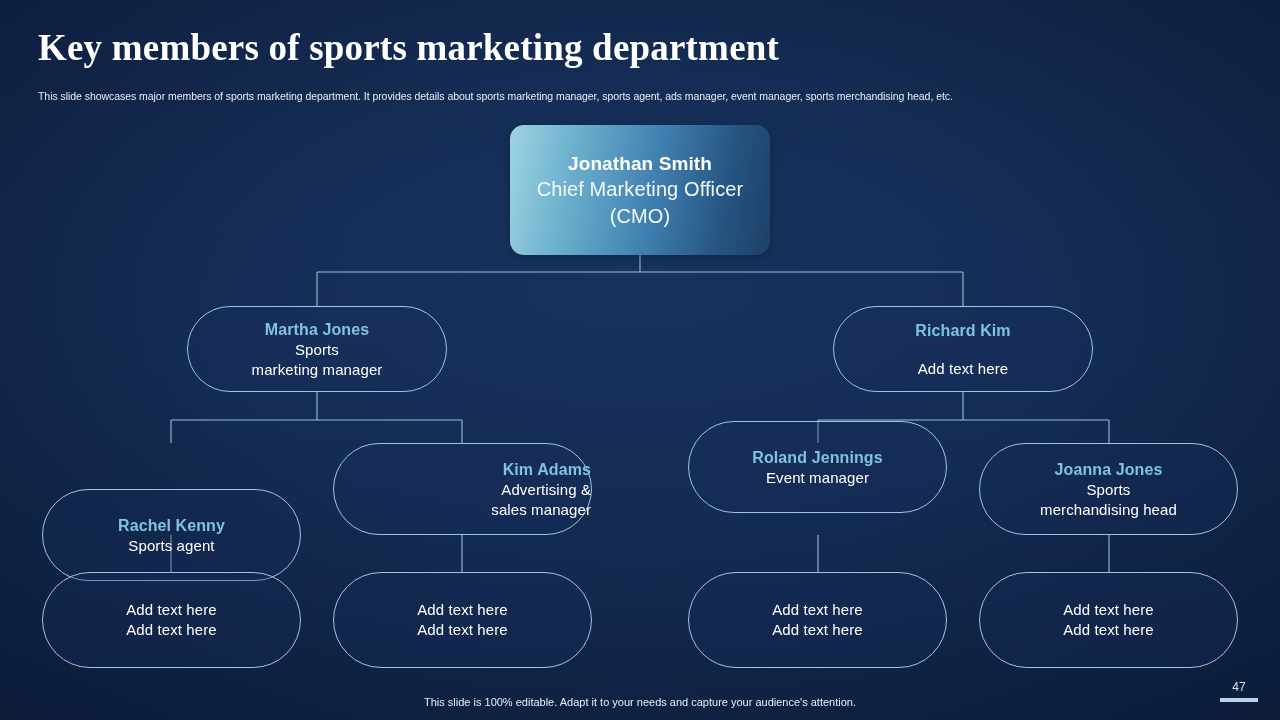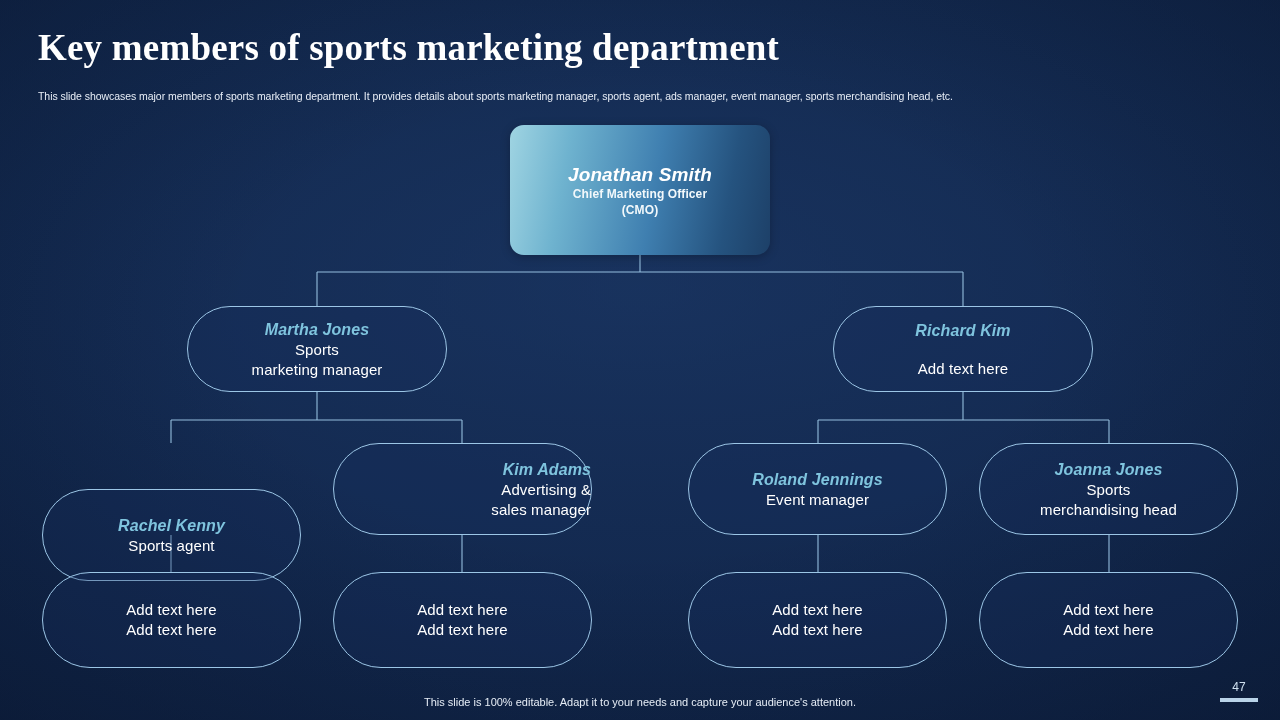--- a/index.html
+++ b/index.html
@@ -75,21 +75,20 @@
     align-items: center;
     justify-content: center;
     text-align: center;
     line-height: 1.32;
   }
   .node .nm {
     font-size: 16px;
     font-weight: 700;
     color: #7fc4de;
     letter-spacing: .1px;
-    font-style: italic;
   }
   .node .rl {
     font-size: 15px;
     color: #ffffff;
     letter-spacing: .1px;
   }
 
   
   .node-top {
     left: 510px;
@@ -99,23 +98,22 @@
     border-radius: 14px;
     background: linear-gradient(100deg, #9fd4e2 0%, #6fb3cf 22%, #3f7fb0 55%, #25537f 82%, #1d4068 100%);
     box-shadow: 0 2px 10px rgba(0,0,0,.25);
   }
   .node-top .nm {
     font-size: 19px;
     font-weight: 700;
     color: #ffffff;
   }
   .node-top .rl {
-    font-size: 12px;
+    font-size: 20px;
     color: #f2f8fb;
-    font-weight: bold;
   }
 
   
   .node-pill {
     border: 1px solid #9cc6e6;
     border-radius: 60px;
     background: rgba(22, 48, 92, .30);
   }
   .node-pill.lvl2 { height: 86px; }
   .node-pill.lvl3 { height: 92px; }
@@ -249,21 +247,21 @@
     <div class="nm">Rachel Kenny</div>
     <div class="rl">Sports agent</div>
   </div>
 
   <div class="node node-pill lvl3" style="left:333px; top:443px; width:259px;align-items:flex-end;">
     <div class="nm">Kim Adams</div>
     <div class="rl">Advertising &amp;</div>
     <div class="rl">sales manager</div>
   </div>
 
-  <div class="node node-pill lvl3" style="left:688px; top:443px; width:259px;">
+  <div class="node node-pill lvl3" style="left:688px; top:421px; width:259px;">
     <div class="nm">Roland Jennings</div>
     <div class="rl">Event manager</div>
   </div>
 
   <div class="node node-pill lvl3" style="left:979px; top:443px; width:259px;">
     <div class="nm">Joanna Jones</div>
     <div class="rl">Sports</div>
     <div class="rl">merchandising head</div>
   </div>
 

